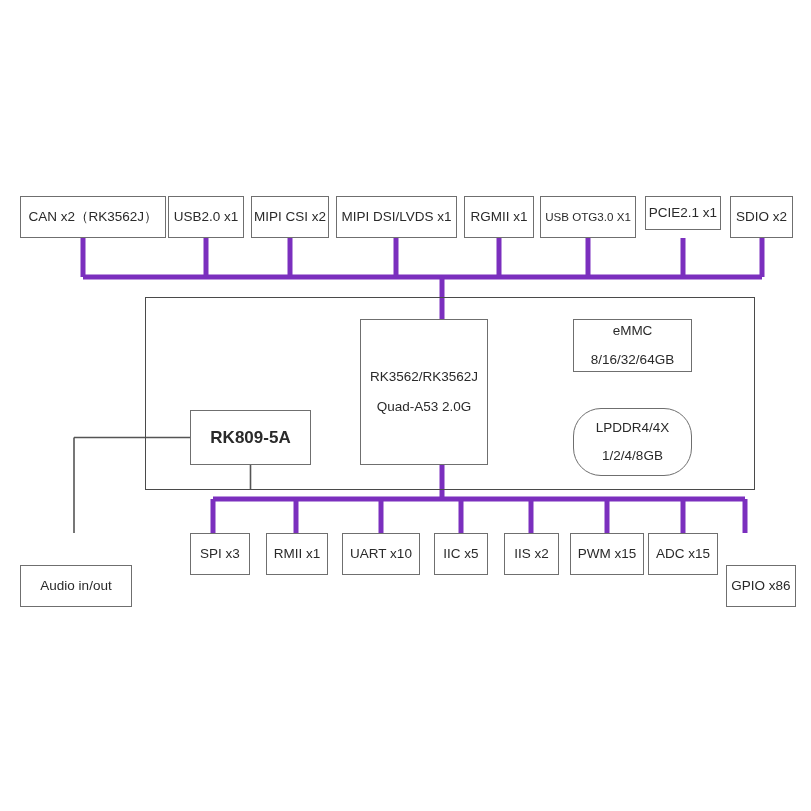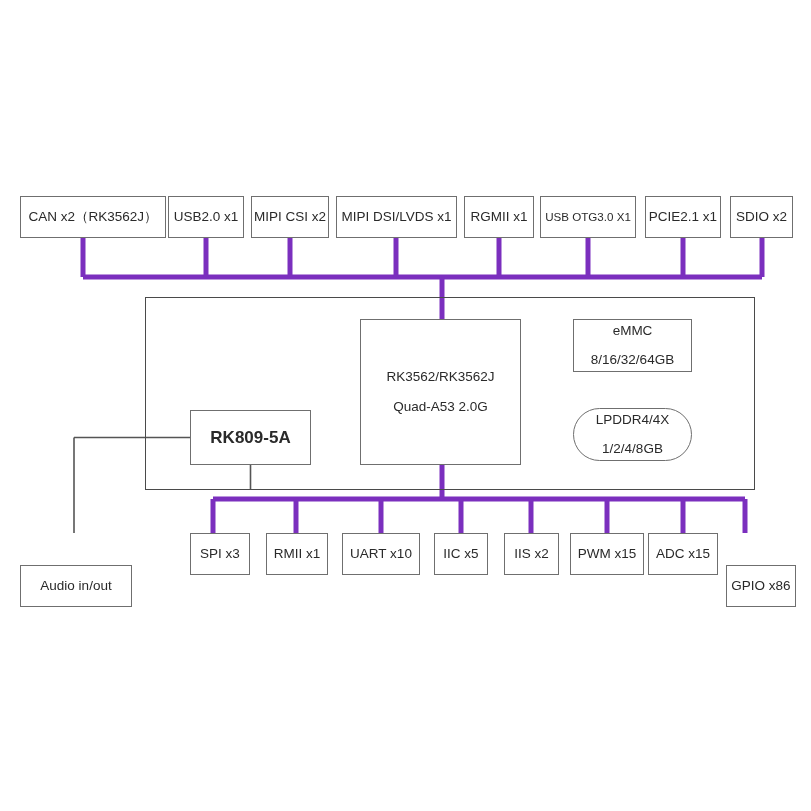--- a/index.html
+++ b/index.html
@@ -107,21 +107,21 @@
       </div>
       <div class="node peripheral" style="left: 336px; top: 196px; width: 121px; height: 42px;">
         <span class="nline">MIPI DSI/LVDS x1</span>
       </div>
       <div class="node peripheral" style="left: 464px; top: 196px; width: 70px; height: 42px;">
         <span class="nline">RGMII x1</span>
       </div>
       <div class="node peripheral small" style="left: 540px; top: 196px; width: 96px; height: 42px;">
         <span class="nline">USB OTG3.0 X1</span>
       </div>
-      <div class="node peripheral" style="left: 645px; top: 196px; width: 76px; height: 42px;">
+      <div class="node peripheral" style="left: 645px; top: 196px; width: 76px; height: 34px;">
         <span class="nline">PCIE2.1 x1</span>
       </div>
       <div class="node peripheral" style="left: 730px; top: 196px; width: 63px; height: 42px;">
         <span class="nline">SDIO x2</span>
       </div>
       <div class="node peripheral" style="left: 190px; top: 533px; width: 60px; height: 42px;">
         <span class="nline">SPI x3</span>
       </div>
       <div class="node peripheral" style="left: 266px; top: 533px; width: 62px; height: 42px;">
         <span class="nline">RMII x1</span>
@@ -138,29 +138,29 @@
       <div class="node peripheral" style="left: 570px; top: 533px; width: 74px; height: 42px;">
         <span class="nline">PWM x15</span>
       </div>
       <div class="node peripheral" style="left: 648px; top: 533px; width: 70px; height: 42px;">
         <span class="nline">ADC x15</span>
       </div>
       <div class="node peripheral" style="left: 726px; top: 533px; width: 70px; height: 42px; margin-top: 32px;">
         <span class="nline">GPIO x86</span>
       </div>
       <div class="soc-container" style="left: 145px; top: 297px; width: 610px; height: 193px;"></div>
-      <div class="node soc-core" style="left: 360px; top: 319px; width: 161px; height: 146px;">
+      <div class="node soc-core" style="left: 360px; top: 319px; width: 128px; height: 146px;">
         <span class="nline">RK3562/RK3562J</span>
         <span class="nline">Quad-A53 2.0G</span>
       </div>
       <div class="node mem" style="left: 573px; top: 319px; width: 119px; height: 53px;">
         <span class="nline">eMMC</span>
         <span class="nline">8/16/32/64GB</span>
       </div>
-      <div class="node mem" style="left: 573px; top: 408px; width: 119px; height: 53px; border-radius: 28px;">
+      <div class="node mem" style="left: 573px; top: 408px; width: 119px; height: 68px; border-radius: 28px;">
         <span class="nline">LPDDR4/4X</span>
         <span class="nline">1/2/4/8GB</span>
       </div>
       <div class="node pmic" style="left: 190px; top: 410px; width: 121px; height: 55px;">
         <span class="nline">RK809-5A</span>
       </div>
       <div class="node audio" style="left: 20px; top: 533px; width: 112px; height: 42px;">
         <span class="nline">Audio in/out</span>
       </div>
     </div>

